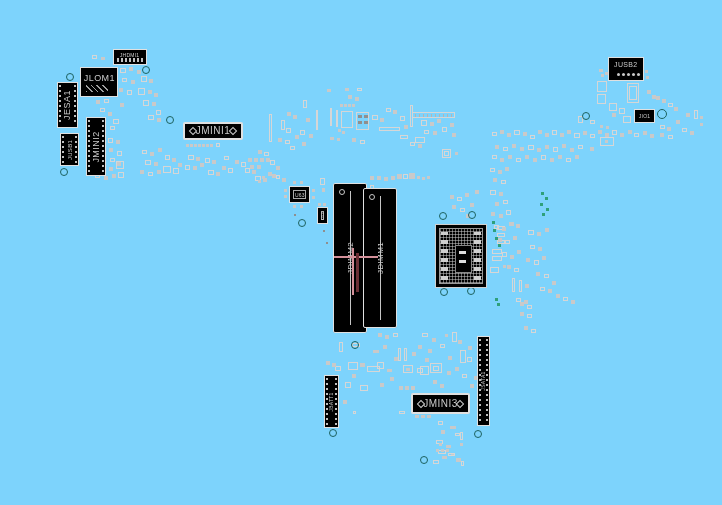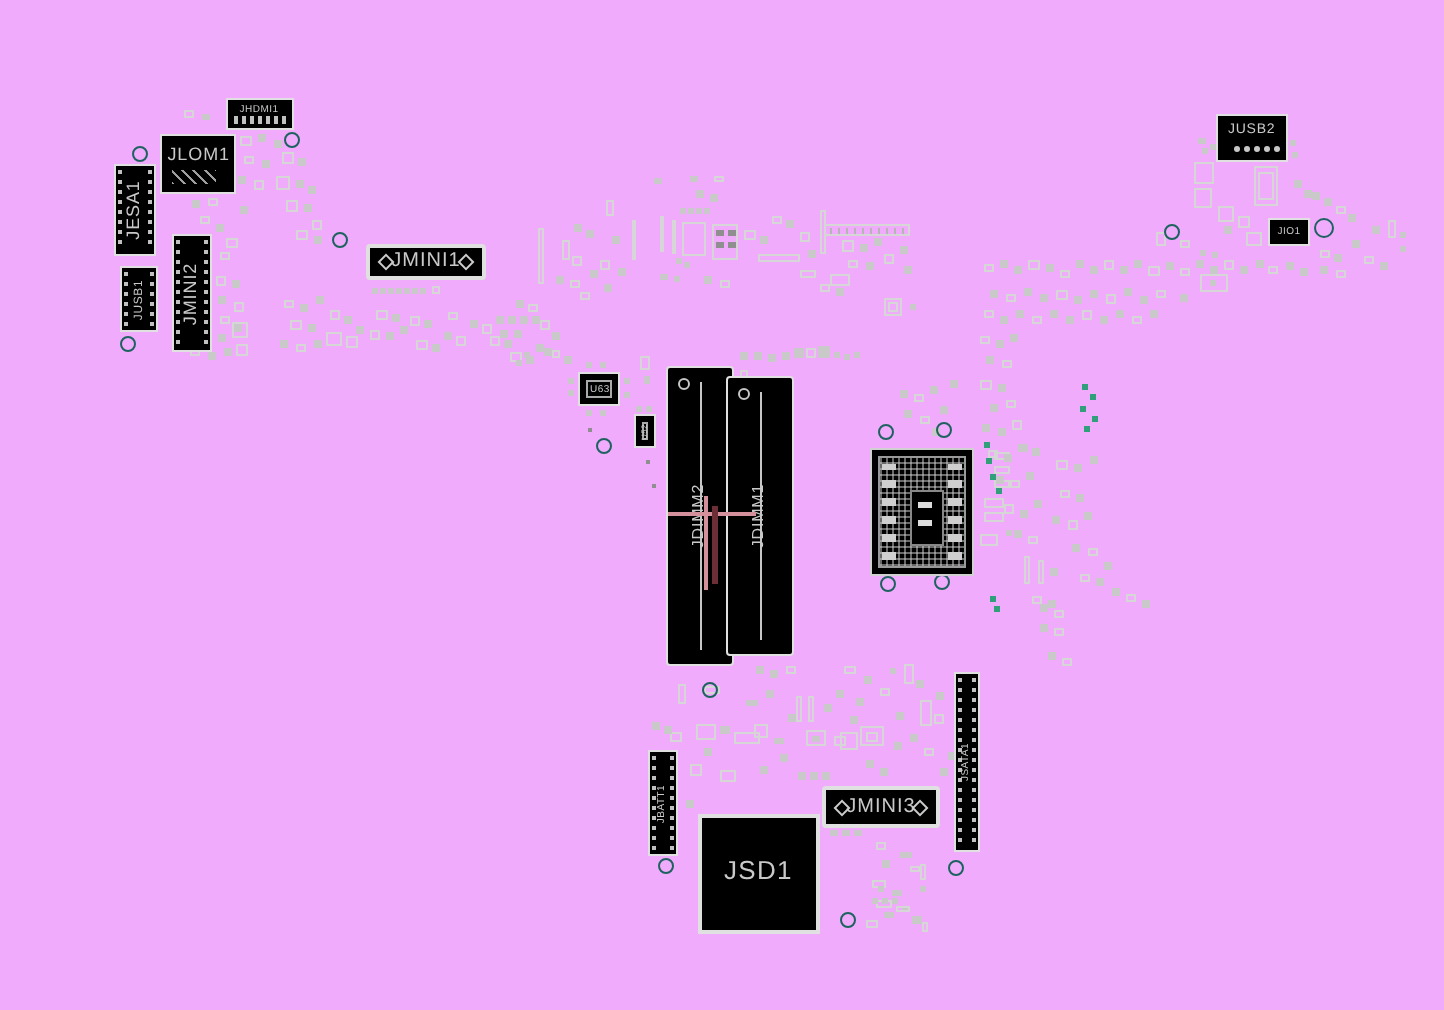--- a/index.html
+++ b/index.html
@@ -63,21 +63,21 @@
     background:repeating-linear-gradient(0deg,#cfcfcf 0 4px,transparent 4px 9px);}
   .bga-grid{position:absolute;inset:3px;border:1px solid #9a9a9a;
     background:repeating-linear-gradient(0deg,rgba(208,208,208,.5) 0 1px,transparent 1px 3px),
                repeating-linear-gradient(90deg,rgba(208,208,208,.5) 0 1px,transparent 1px 3px);}
   .bga-core{position:absolute;left:19px;top:20px;width:15px;height:26px;background:#000;border:1px solid #888;}
   .bga-core::before{content:'';position:absolute;left:3px;top:5px;width:7px;height:3px;background:#ddd;box-shadow:0 9px #ddd;}
 </style>
 </head>
 <body>
 
-<div id="stage" style="background: #f0abfc; text-decoration: underline;">
+<div id="stage" style="background: #7dd3fc; text-decoration: underline;">
     <div class="part p-o" style="left: 92px; top: 55px; width: 5px; height: 4px;"></div>
     <div class="part p-f" style="left: 101px; top: 57px; width: 4px; height: 3px;"></div>
     <div class="part p-o" style="left: 120px; top: 68px; width: 6px; height: 5px;"></div>
     <div class="part p-f" style="left: 129px; top: 67px; width: 4px; height: 4px;"></div>
     <div class="part p-f" style="left: 137px; top: 70px; width: 4px; height: 4px;"></div>
     <div class="part p-o" style="left: 122px; top: 78px; width: 5px; height: 4px;"></div>
     <div class="part p-f" style="left: 131px; top: 80px; width: 4px; height: 4px;"></div>
     <div class="part p-o" style="left: 141px; top: 76px; width: 6px; height: 6px;"></div>
     <div class="part p-f" style="left: 149px; top: 79px; width: 4px; height: 4px;"></div>
     <div class="part p-f" style="left: 119px; top: 88px; width: 4px; height: 4px;"></div>
@@ -562,19 +562,16 @@
     </div>
     <div class="conn t-v" style="left: 324px; top: 375px; width: 15px; height: 53px;">
       <span class="lbl" style="transform: rotate(-90deg) scale(0.5);">JBATT1</span>
     </div>
     <div class="conn t-v" style="left: 477px; top: 336px; width: 13px; height: 90px;">
       <span class="lbl" style="transform: rotate(-90deg) scale(0.5);">JSATA1</span>
     </div>
     <div class="conn t-h" style="left: 411px; top: 393px; width: 59px; height: 21px;">
       <span class="lbl" style="transform: scale(1);">JMINI3</span>
     </div>
-    <div class="conn t-sd" style="left: 349px; top: 407px; width: 61px; height: 60px;">
-      <span class="lbl" style="transform: scale(1.3);">JSD1</span>
-    </div>
     <div class="hl" style="left: 334px; top: 256px; width: 44px; height: 2px; background: rgb(212, 145, 155);"></div>
     <div class="hl" style="left: 352px; top: 248px; width: 2px; height: 47px; background: rgb(212, 145, 155);"></div>
     <div class="hl" style="left: 356px; top: 253px; width: 3px; height: 39px; background: rgb(107, 47, 53);"></div>
   </div>
 
 </body></html>

